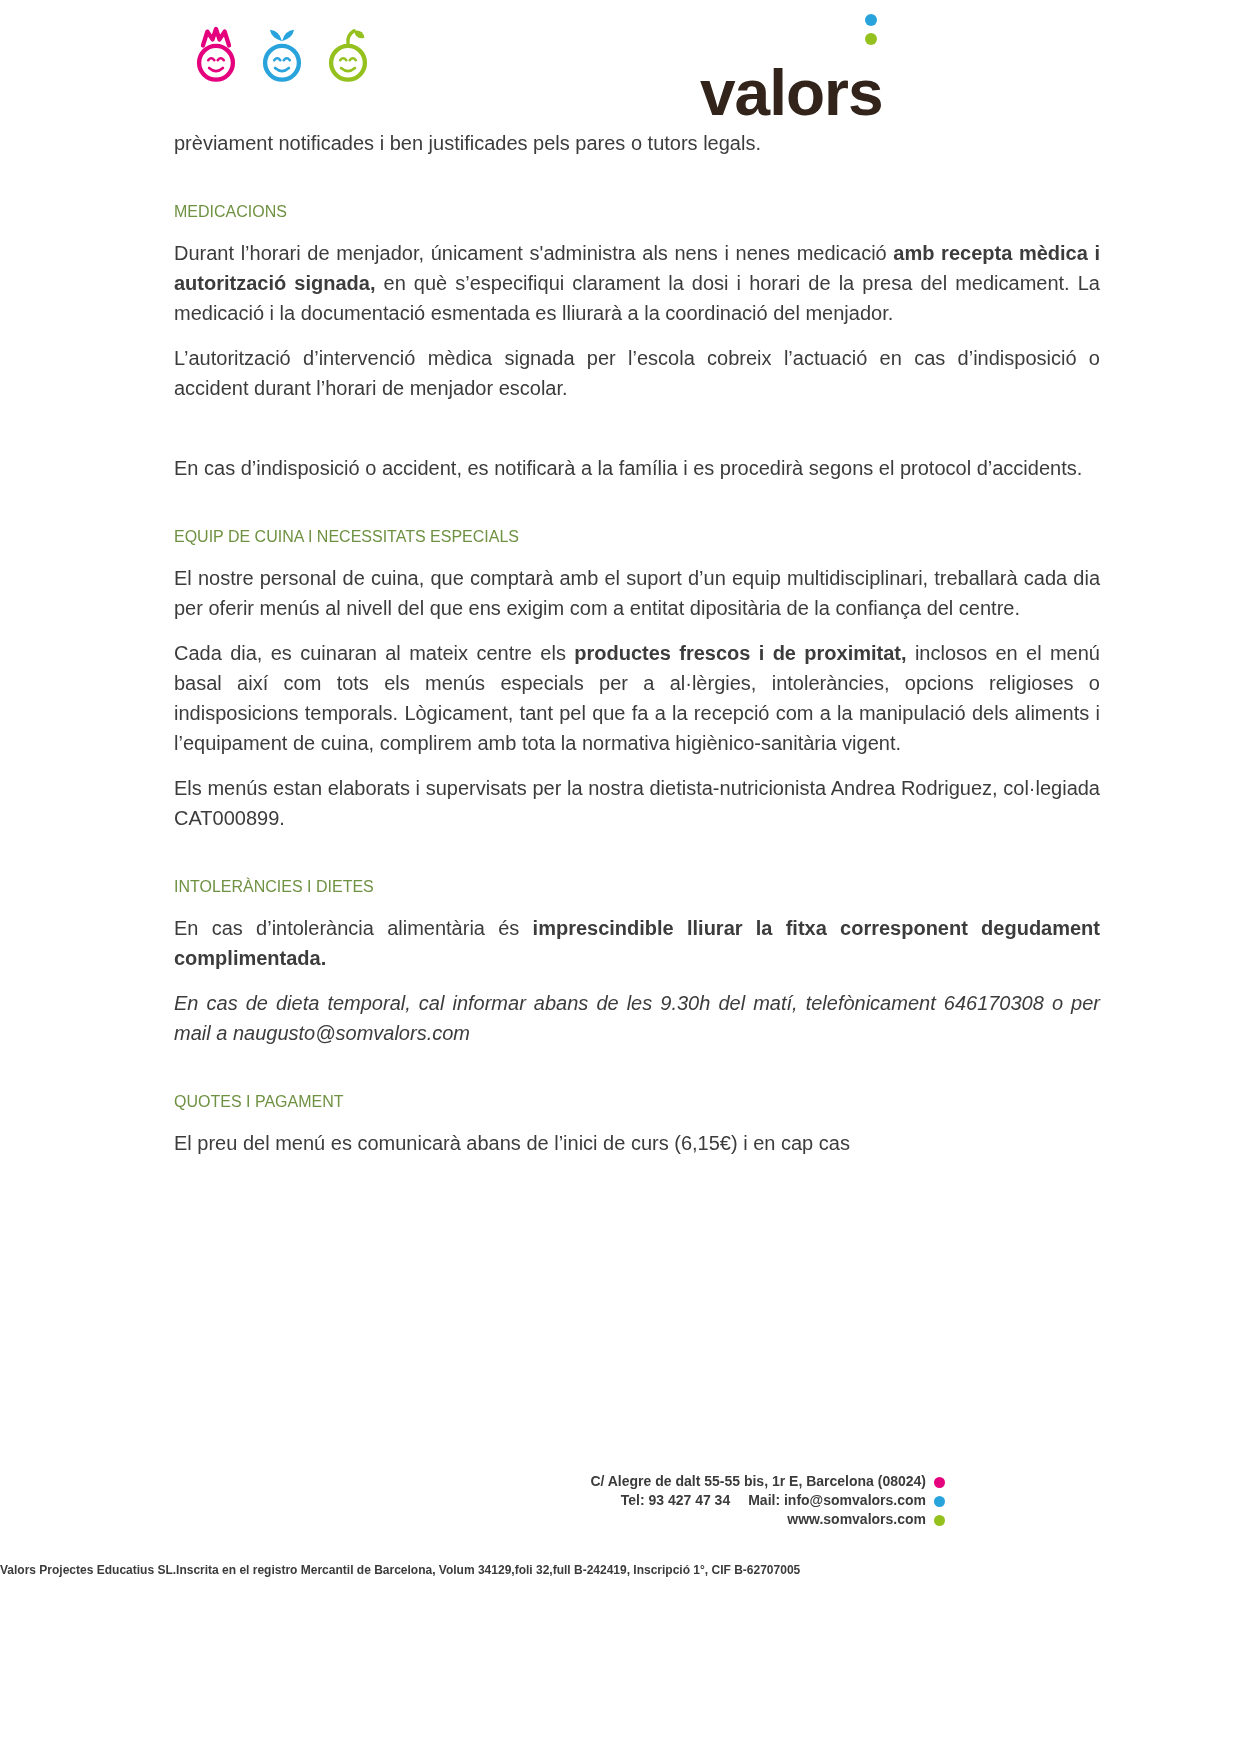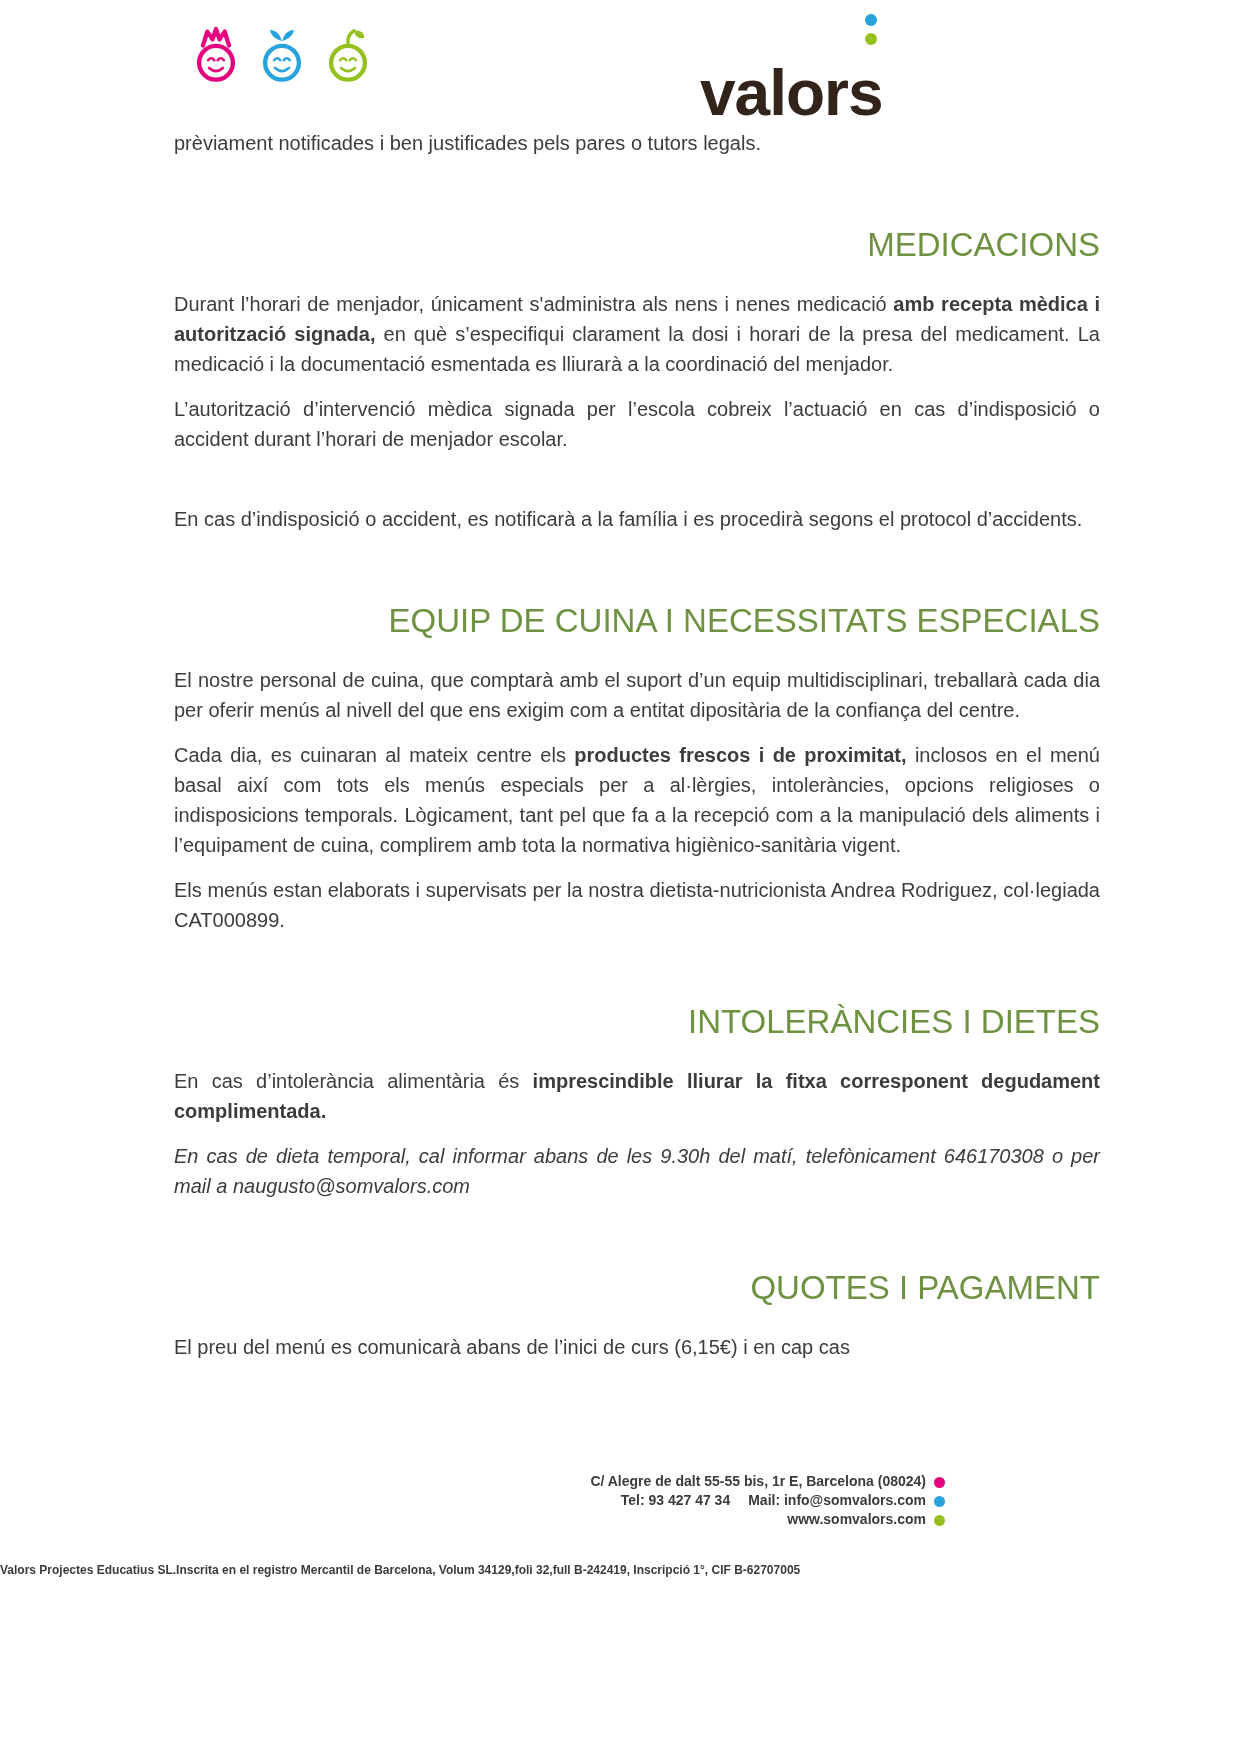--- a/index.html
+++ b/index.html
@@ -28,24 +28,24 @@
   }
 
   
   .content{position:absolute; left:174px; top:128px; width:926px;}
   .para{
     font-size:20px; line-height:30px; color:var(--body-text);
     text-align:justify; margin-top:15px;
   }
   .para.intro{margin-top:0; text-align:left;}
   .heading{
-    font-size:33px; line-height:28px; font-weight:400;
-    color:var(--heading-green); margin-top:73px; text-align:right;
+    font-size:16px; line-height:28px; font-weight:400;
+    color:var(--heading-green); margin-top:40px; text-align:left;
   }
-  .heading + .para{margin-top:30px;}
+  .heading + .para{margin-top:12px;}
   .para.gap-xl{margin-top:50px;}
   .b{font-weight:700;}
   .italic{font-style:italic;}
   .email-link{font-style:inherit; color:inherit; text-decoration:none;}
 
   
   .contact{
     position:absolute; top:1472px; left:0; width:945px; text-align:right;
     font-size:14px; font-weight:700; color:#3B3B3B; line-height:19px;
   }

